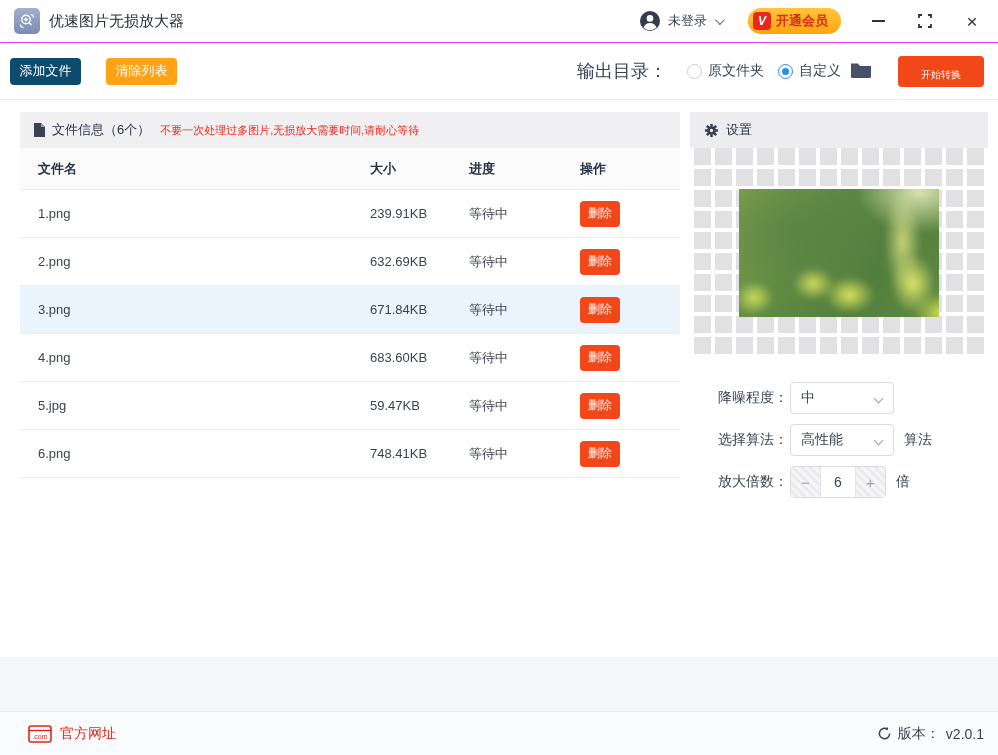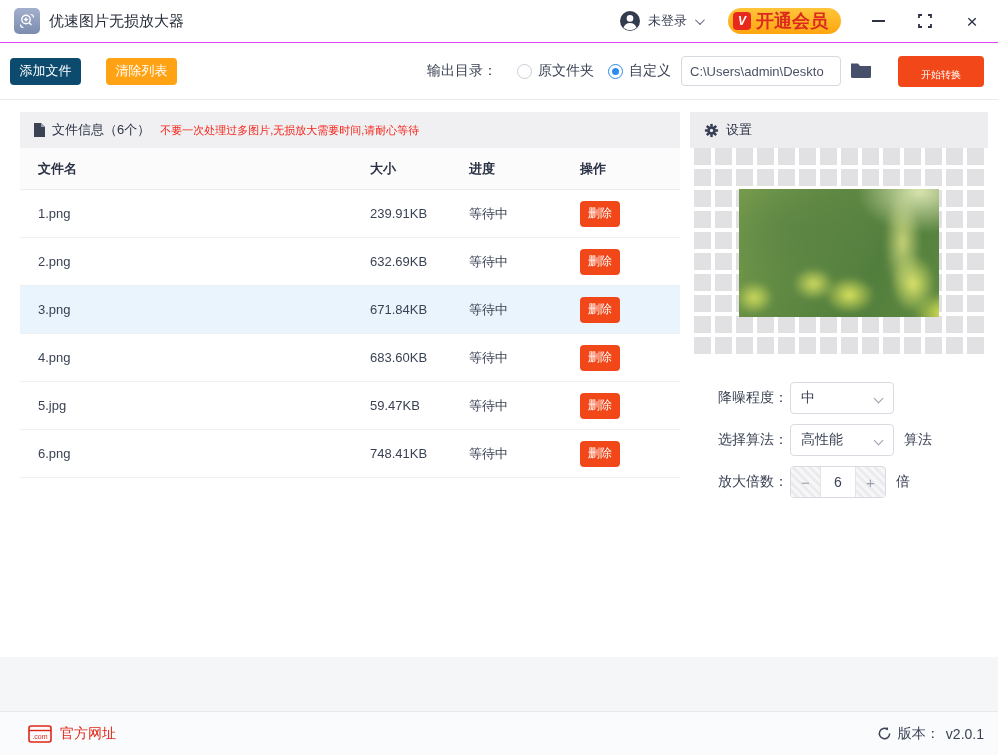--- a/index.html
+++ b/index.html
@@ -10,31 +10,31 @@
   
   .titlebar { height:43px; flex:0 0 43px; display:flex; align-items:center; padding:0 16px 0 14px; border-bottom:1px solid #d946ef; background:#fff; }
   .logo { width:26px; height:26px; border-radius:5px; background:linear-gradient(180deg,#A3B0CC,#7B8CB0); display:flex; align-items:center; justify-content:center; }
   .app-title { margin-left:9px; font-size:15px; color:#262C3A; }
   .titlebar-right { margin-left:auto; display:flex; align-items:center; }
   .login-area { display:flex; align-items:center; cursor:pointer; }
   .login-label { margin-left:7px; font-size:13px; color:#3A4254; }
   .chev { width:7px; height:7px; border-right:1.5px solid #5A6275; border-bottom:1.5px solid #5A6275; transform:rotate(45deg) translateY(-2px); margin-left:8px; }
   .vip-pill { margin-left:26px; height:26px; display:flex; align-items:center; padding:0 13px 0 5px; border-radius:13px; background:linear-gradient(180deg,#FFC53A,#FFA50F); cursor:pointer; }
   .vip-badge { width:18px; height:18px; border-radius:4px; background:#E8281C; color:#fff; font-weight:bold; font-style:italic; font-size:12px; display:flex; align-items:center; justify-content:center; margin-right:5px; }
-  .vip-label { font-size:18px; font-weight:bold; color:#DC2A1E; }
+  .vip-label { font-size:13px; font-weight:bold; color:#DC2A1E; }
   .win-btn { margin-left:27px; width:20px; height:20px; display:flex; align-items:center; justify-content:center; cursor:pointer; }
   .min-line { width:13px; border-top:2px solid #2B3345; }
   .close-x { font-size:19px; color:#2B3345; line-height:1; }
 
   
   .toolbar { height:57px; flex:0 0 57px; display:flex; align-items:center; padding:0 14px 0 10px; border-bottom:1px solid #E9EAEE; background:#fff; }
   .btn { border:none; border-radius:4px; color:#fff; font-size:13px; padding:0 14px; height:27px; cursor:pointer; font-family:inherit; }
   .btn-blue { background:#0c4a6e; width:71px; padding:0; }
   .btn-orange { background:#FFA214; margin-left:25px; width:71px; padding:0; }
-  .out-label { margin-left:auto; font-size:14px; color:#3A4254;font-family:Liberation Serif, serif; }
+  .out-label { margin-left:auto; font-size:18px; color:#3A4254;font-family:Liberation Serif, serif; }
   .radio-group { display:flex; align-items:center; margin-left:6px; }
   .radio { display:flex; align-items:center; cursor:pointer; margin-left:14px; }
   .radio-dot { width:15px; height:15px; border-radius:50%; border:1px solid #C9CDD6; background:#fff; }
   .radio.checked .radio-dot { border:1px solid #2D8CF0; position:relative; }
   .radio.checked .radio-dot::after { content:""; position:absolute; left:3px; top:3px; width:7px; height:7px; border-radius:50%; background:#2D8CF0; }
   .radio-label { margin-left:6px; font-size:14px; color:#3A4254; }
   .path-input { margin-left:10px; width:160px; height:30px; border:1px solid #D5D9E0; border-radius:4px; padding:0 8px; font-size:13px; color:#4A5264; font-family:inherit; background:#fff; }
   .folder-btn { margin-left:9px; width:22px; height:22px; border:none; background:transparent; cursor:pointer; padding:0; }
   .btn-red { background:#F24718; margin-left:26px; height:31px; font-size:10px; width:86px; padding:12px; }
 
@@ -150,21 +150,20 @@
     <div class="radio-group">
       <div class="radio">
         <span class="radio-dot"></span>
         <span class="radio-label">原文件夹</span>
       </div>
       <div class="radio checked">
         <span class="radio-dot"></span>
         <span class="radio-label">自定义</span>
       </div>
     </div>
-    <input class="path-input" type="text" value="C:\Users\admin\Deskto" style="">
     <button class="folder-btn">
       <svg width="22" height="18" viewBox="0 0 22 18">
         <path d="M1 2.5h7l2 2.5h11v10.5a1.5 1.5 0 0 1-1.5 1.5h-17A1.5 1.5 0 0 1 1 15.5z" fill="#47506B"></path>
       </svg>
     </button>
     <button class="btn btn-red">开始转换</button>
   </div>
 
   <div class="content">
 

